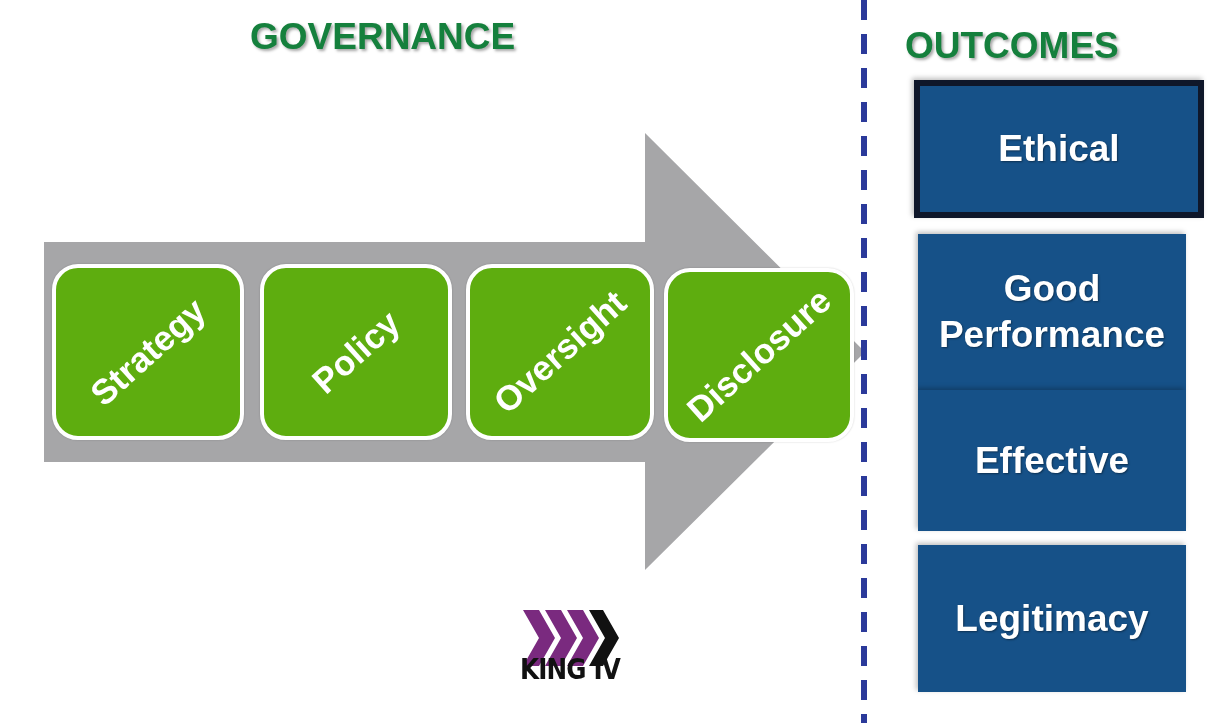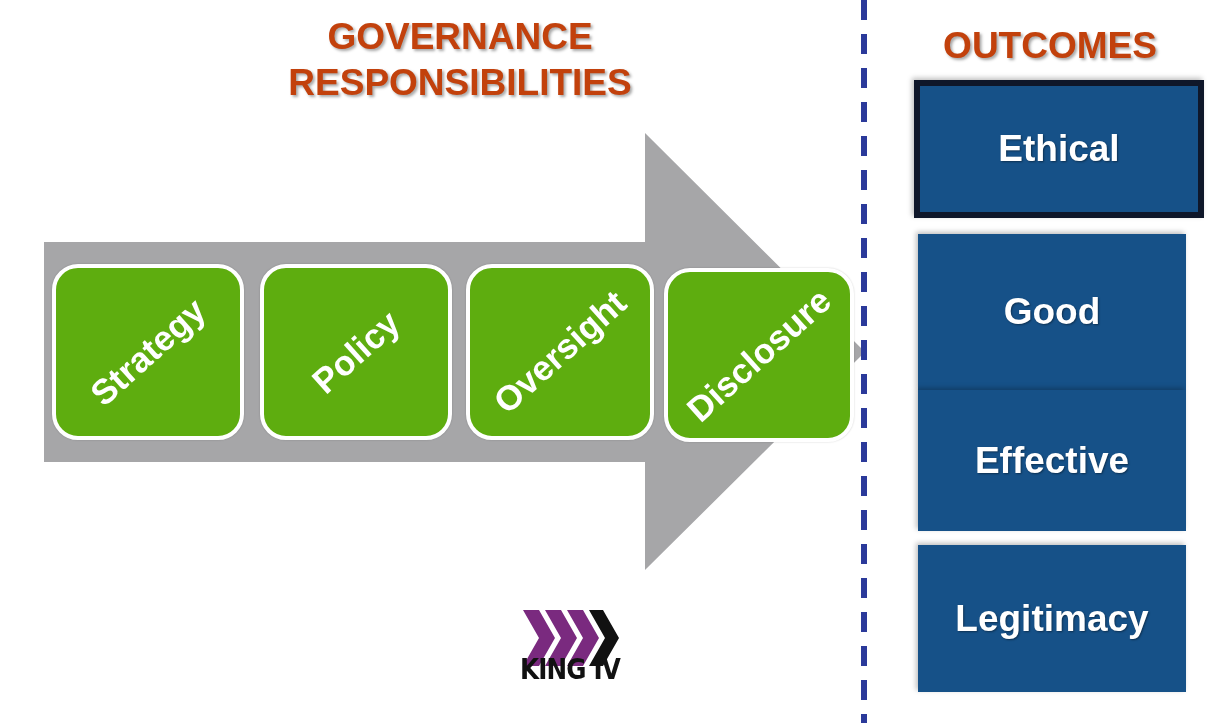--- a/index.html
+++ b/index.html
@@ -1,18 +1,18 @@
 <!DOCTYPE html>
 <html><head>
 <meta charset="utf-8">
 <style>
   html, body { margin:0; padding:0; background:#ffffff; }
   body { width:1208px; height:723px; position:relative; overflow:hidden;
          font-family:"Liberation Sans", sans-serif; }
-  .heading { position:absolute; font-weight:bold; color:#c2410c; text-align:center;
+  .heading { position:absolute; font-weight:bold; color:#15803d; 
              text-shadow: 2px 2px 3px rgba(0,0,0,0.35); line-height:46px; font-size:37px; }
   #gov-title { left:250px; top:14px; width:420px; }
   #out-title { left:905px; top:23px; width:290px; }
   #arrow-svg { position:absolute; left:0; top:0; }
   .step { position:absolute; top:264px; width:192px; height:176px; background:#5ead0f;
           border:4px solid #ffffff; border-radius:26px; box-sizing:border-box; overflow:hidden;
           box-shadow: 0 0 2px rgba(0,0,0,0.2); }
   .step span { position:absolute; left:50%; top:50%; transform:translate(-50%,-50%) rotate(-42deg);
                color:#fff; font-weight:bold; font-size:35px; white-space:nowrap; }
   #step-0 { left:52px; }
@@ -36,21 +36,20 @@
 </style>
 </head>
 <body>
 
 <svg id="arrow-svg" width="1208" height="723">
   <polygon points="44,242 645,242 645,133 865,352 645,570 645,462 44,462" fill="#a6a6a8"></polygon>
 </svg>
 
 <div class="heading" id="gov-title">
   <div>GOVERNANCE</div>
-  <div>RESPONSIBILITIES</div>
 </div>
 
 <div class="heading" id="out-title">OUTCOMES</div>
 
 <div class="step" id="step-0">
   <span>Strategy</span>
 </div>
 <div class="step" id="step-1">
   <span>Policy</span>
 </div>
@@ -64,20 +63,21 @@
 <div id="divider"></div>
 
 <div class="outcome" id="outcome-0">
   <div>
       <div>Ethical</div>
     </div>
 </div>
 <div class="outcome" id="outcome-1">
   <div>
       <div>Good</div>
+       <div>Performance</div>
     </div>
 </div>
 <div class="outcome" id="outcome-2">
   <div>
       <div>Effective</div>
     </div>
 </div>
 <div class="outcome" id="outcome-3">
   <div>
       <div>Legitimacy</div>

